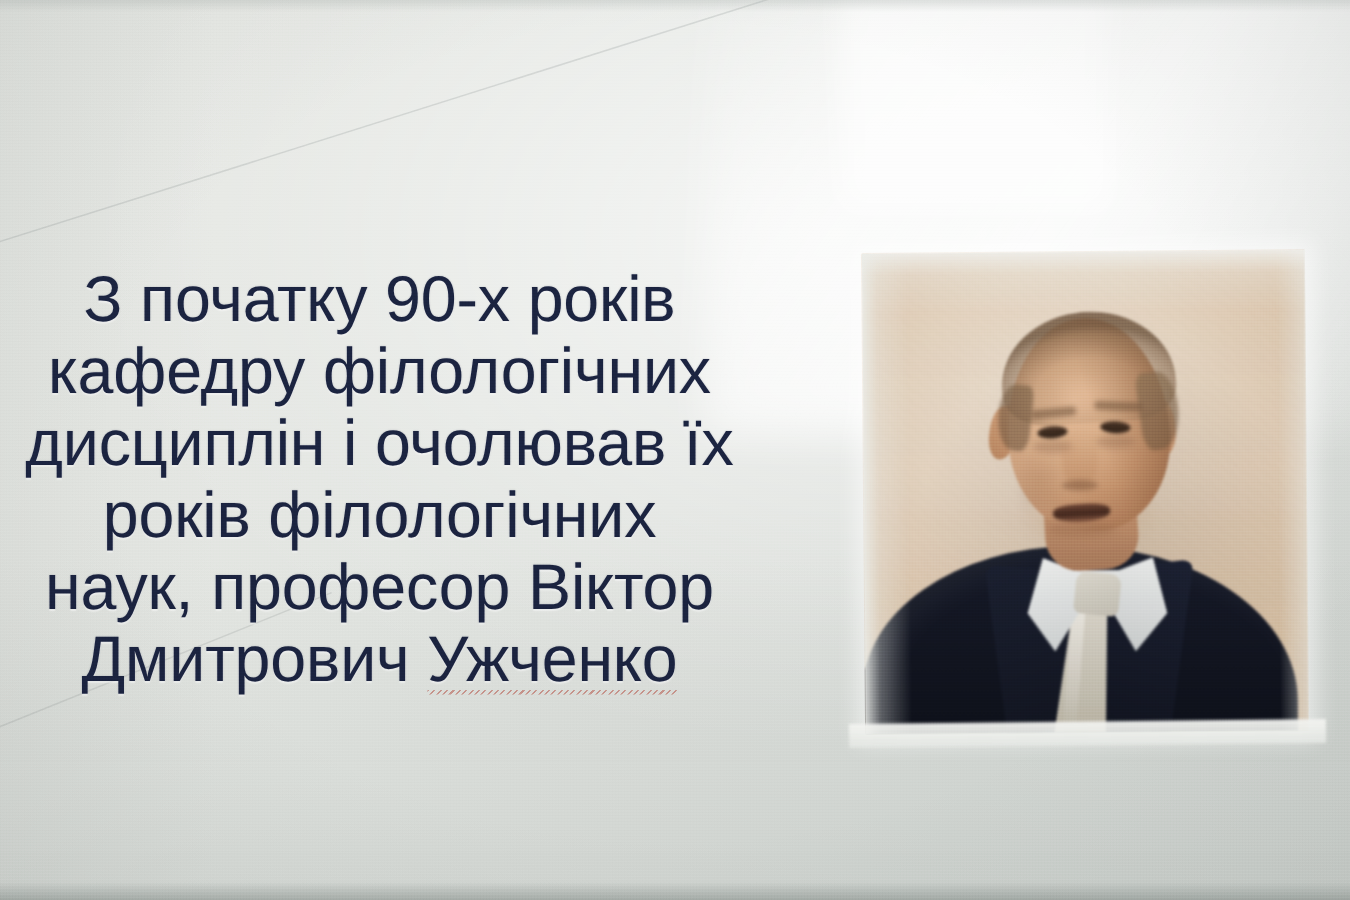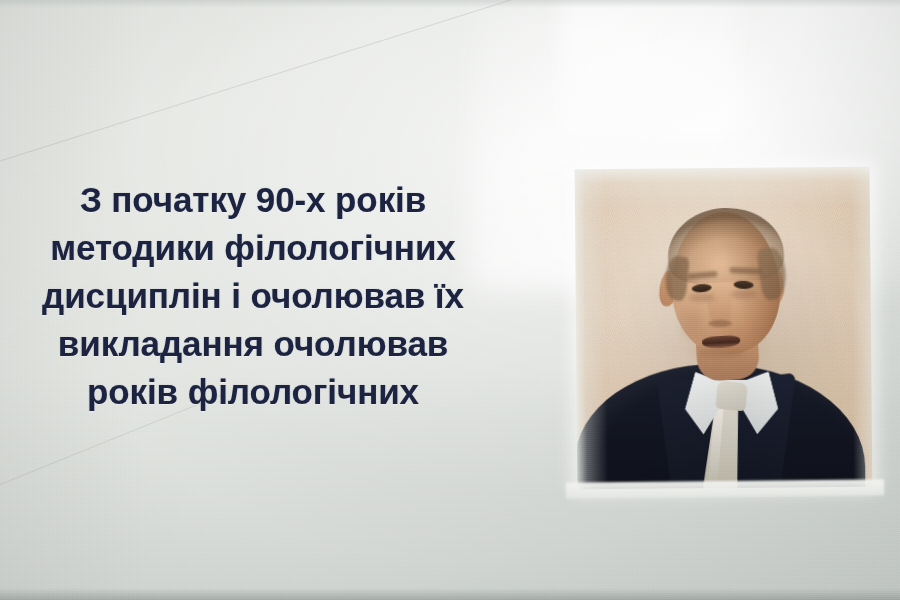--- a/index.html
+++ b/index.html
@@ -110,22 +110,22 @@
   }
 
   
   .text-block {
     position: absolute;
     left: 0px;
     top: 176px;
     width: 506px;
     text-align: center;
     color: #1b2340;
-    font-size: 35px;
-    font-weight: 700;
+    font-size: 43px;
+    font-weight: 400;
     line-height: 48px;
     letter-spacing: -0.1px;
     text-shadow:
       0 1px 1px rgba(255,255,255,0.55),
       0 0 1.2px rgba(27,35,64,0.30);
     white-space: nowrap;
   }
   .text-line {
     display: block;
     position: relative;
@@ -593,22 +593,23 @@
 
       <div class="photo-grade"></div>
       <div class="photo-soft"></div>
     </div>
     <div class="photo-edge-fade"></div>
   </div>
   <div class="photo-bottom-strip"></div>
 
   <div class="text-block">
     <span class="text-line">З початку 90-х років</span>
-    <span class="text-line">методики філологічних</span>
+    <span class="text-line">кафедру філологічних</span>
     <span class="text-line">дисциплін і очолював їх</span>
-    <span class="text-line">викладання очолював</span>
     <span class="text-line">років філологічних</span>
+    <span class="text-line">наук, професор Віктор</span>
+    <span class="text-line"><span>Дмитрович </span><span class="misspelled">Ужченко</span></span>
   </div>
 
   <div class="frame-band-top"></div>
   <div class="frame-band-bottom"></div>
   <div class="grain"></div>
 </div>
 
 </body></html>

